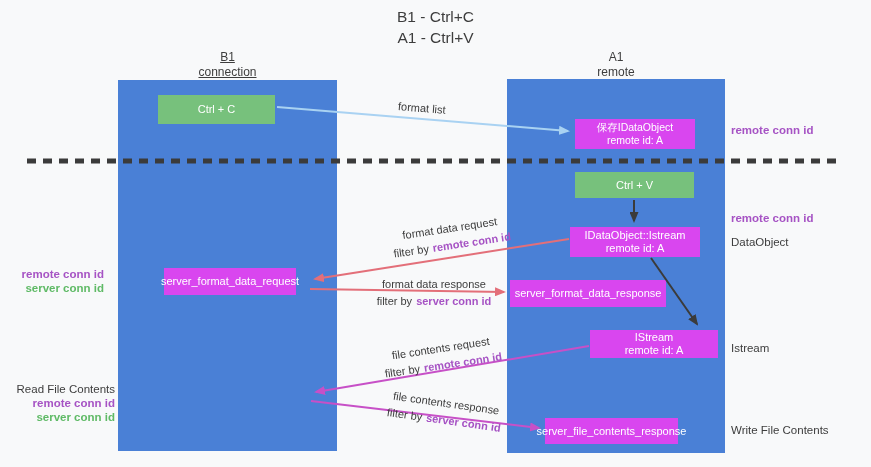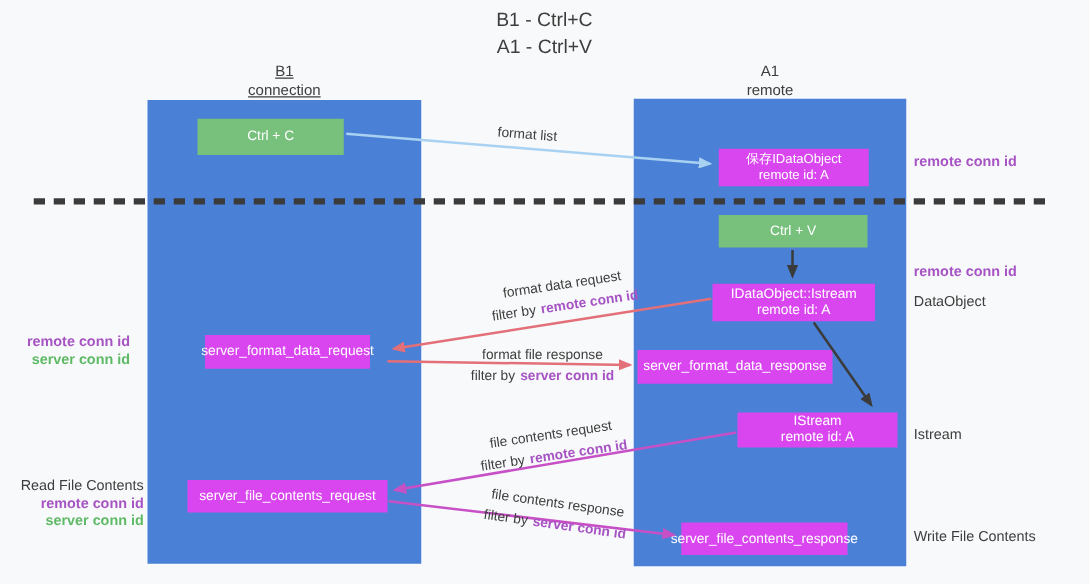--- a/index.html
+++ b/index.html
@@ -64,23 +64,20 @@
   <div class="node orange" style="left:164px;top:268px;width:132px;height:27px;">
     <div>server_format_data_request</div>
   </div>
   <div class="node orange" style="left:510px;top:280px;width:156px;height:27px;">
     <div>server_format_data_response</div>
   </div>
   <div class="node orange" style="left:590px;top:330px;width:128px;height:28px;">
     <div>IStream</div>
     <div>remote id: A</div>
   </div>
-  <div class="node orange" style="left:150px;top:384px;width:160px;height:26px;">
-    <div>server_file_contents_request</div>
-  </div>
   <div class="node orange" style="left:545px;top:418px;width:133px;height:26px;">
     <div>server_file_contents_response</div>
   </div>
 
   <svg class="overlay" width="871" height="467" viewBox="0 0 871 467">
     <defs>
       <marker id="ah-blue" markerUnits="userSpaceOnUse" markerWidth="11" markerHeight="9" refX="9" refY="4.5" orient="auto">
         <path d="M0,0 L11,4.5 L0,9 z" fill="#a9d2f2"></path>
       </marker>
       <marker id="ah-dark" markerUnits="userSpaceOnUse" markerWidth="11" markerHeight="9" refX="9" refY="4.5" orient="auto">
@@ -104,21 +101,21 @@
   </svg>
 
   <div class="arrow-label rot-slight" style="left:398px;top:100px;">format list</div>
 
   <div class="arrow-label rot-neg" style="left:388px;top:220px;width:126px;">
     <div>format data request</div>
     <div><span class="filter-prefix">filter by</span><span class="purple">remote conn id</span></div>
   </div>
 
   <div class="arrow-label" style="left:376px;top:276px;width:116px;">
-    <div>format file response</div>
+    <div>format data response</div>
     <div><span class="filter-prefix">filter by</span><span class="purple">server conn id</span></div>
   </div>
 
   <div class="arrow-label rot-neg" style="left:383px;top:340px;width:118px;">
     <div>file contents request</div>
     <div><span class="filter-prefix">filter by</span><span class="purple">remote conn id</span></div>
   </div>
 
   <div class="arrow-label rot-pos" style="left:381px;top:395px;width:128px;">
     <div>file contents response</div>

